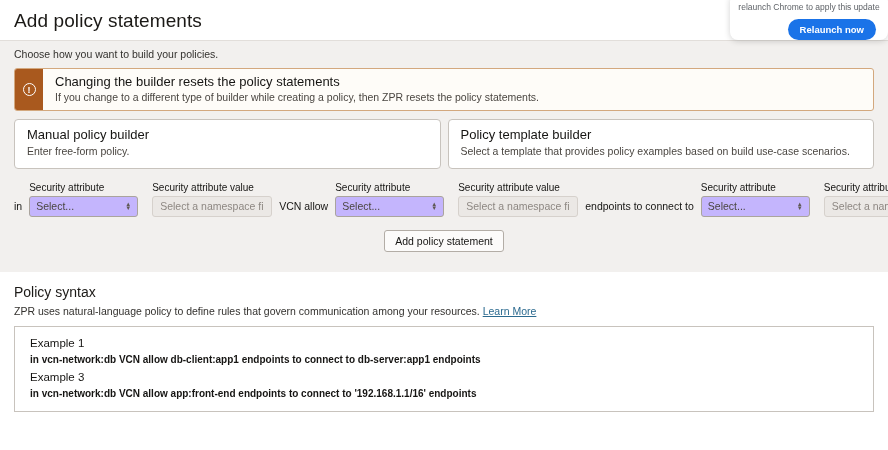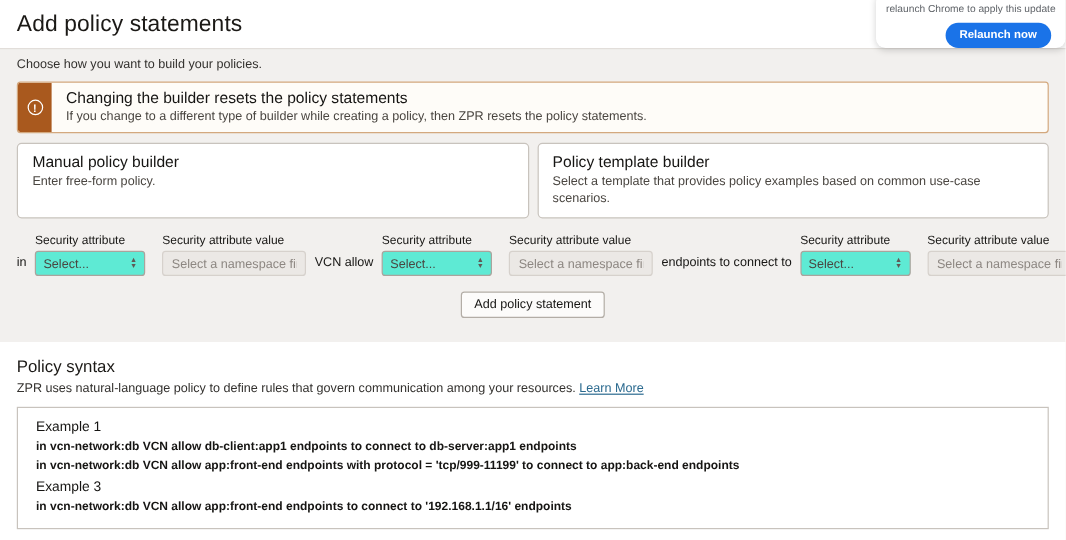--- a/index.html
+++ b/index.html
@@ -52,21 +52,21 @@
   .card-check {
     position:absolute; right:10px; bottom:3px; color:#3c7689; font-size:12px;
   }
 
   
   .statement-row { display:flex; align-items:flex-end; }
   .conn-text { font-size:10.5px; color:#161513; padding-bottom:5px; white-space:nowrap; }
   .fgroup { display:flex; flex-direction:column; margin:0 7px; }
   .flabel { font-size:10px; color:#161513; margin-bottom:3px; white-space:nowrap; }
   .select-box {
-    width:92px; height:21px; background:#5eead4; border:1px solid #aaa49d; border-radius:3px;
+    width:109px; height:21px; background:#c4b5fd; border:1px solid #aaa49d; border-radius:3px;
     display:flex; align-items:center; justify-content:space-between; padding:0 6px;
     font-size:10.5px; color:#4a4641; cursor:pointer;gap:20px;
   }
   .stepper { display:flex; flex-direction:column; line-height:4.5px; font-size:6px; color:#5f5955; }
   .value-input {
     width:120px; height:21px; background:#ebe8e5; border:1px solid #d6d1cc; border-radius:3px;
     font-size:10.5px; color:#8d8782; padding:0 7px; font-family:"Liberation Sans",sans-serif;
   }
   .value-input::placeholder { color:#8d8782; opacity:1; }
 
@@ -128,21 +128,21 @@
     </div>
   </div>
 
   <div class="cards-row">
     <div class="builder-card">
       <div class="card-title">Manual policy builder</div>
       <div class="card-desc">Enter free-form policy.</div>
     </div>
     <div class="builder-card">
       <div class="card-title">Policy template builder</div>
-      <div class="card-desc">Select a template that provides policy examples based on common use-case scenarios.</div>
+      <div class="card-desc">Select a template that provides policy examples based on build use-case scenarios.</div>
     </div>
   </div>
 
   <div class="statement-row">
     <span class="conn-text">in</span>
 
     <div class="fgroup">
       <span class="flabel">Security attribute</span>
       <div class="select-box">
         <span>Select...</span>
@@ -198,17 +198,16 @@
 
 <div class="syntax-section">
   <div class="syntax-title">Policy syntax</div>
   <div class="syntax-desc">
     <span>ZPR uses natural-language policy to define rules that govern communication among your resources.</span>
     <span class="learn-link">Learn More</span>
   </div>
   <div class="examples-box">
     <div class="example-label">Example 1</div>
     <div class="example-code">in vcn-network:db VCN allow db-client:app1 endpoints to connect to db-server:app1 endpoints</div>
-    <div class="example-code">in vcn-network:db VCN allow app:front-end endpoints with protocol = 'tcp/999-11199' to connect to app:back-end endpoints</div>
     <div class="example-label">Example 3</div>
     <div class="example-code">in vcn-network:db VCN allow app:front-end endpoints to connect to '192.168.1.1/16' endpoints</div>
   </div>
 </div>
 
 </body></html>

